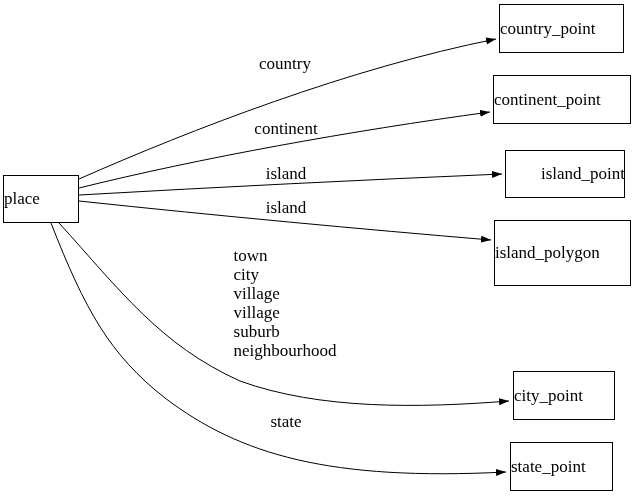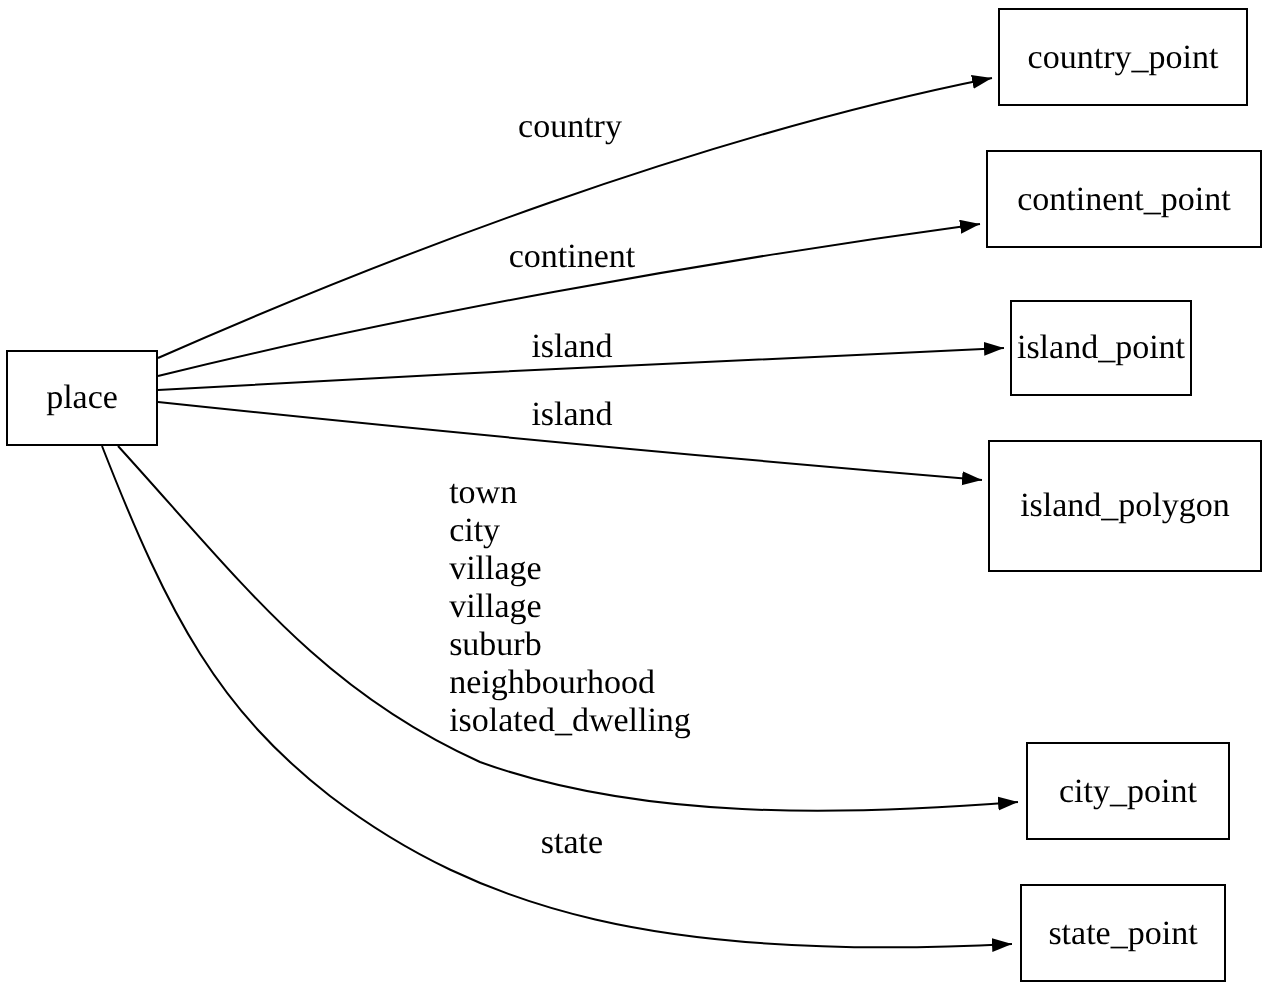--- a/index.html
+++ b/index.html
@@ -18,21 +18,20 @@
   #edges-svg {
     position: absolute; left: 0; top: 0;
     width: 635px; height: 496px;
   }
   .node {
     position: absolute;
     border: 1px solid #000000;
     background: #ffffff;
     display: flex;
     align-items: center;
-    justify-content: center;
     font-size: 17px;
     white-space: nowrap;
     box-sizing: border-box;
   }
   .edge-label {
     position: absolute;
     transform: translate(-50%, -50%);
     font-size: 17px;
     white-space: nowrap;
     text-align: left;
@@ -64,21 +63,21 @@
   </div>
 
   <div class="node" style="left:499px; top:4px;   width:125px; height:49px;">
     <span>country_point</span>
   </div>
 
   <div class="node" style="left:493px; top:75px;  width:138px; height:49px;">
     <span>continent_point</span>
   </div>
 
-  <div class="node" style="left:505px; top:150px; width:91px; height:48px;">
+  <div class="node" style="left:505px; top:150px; width:120px; height:48px;padding-left:35px;">
     <span>island_point</span>
   </div>
 
   <div class="node" style="left:494px; top:220px; width:137px; height:66px;">
     <span>island_polygon</span>
   </div>
 
   <div class="node" style="left:513px; top:371px; width:102px;  height:49px;">
     <span>city_point</span>
   </div>
@@ -95,18 +94,17 @@
 
   <div class="edge-label" style="left:286px; top:207px;">island</div>
 
   <div class="edge-label" style="left:285px; top:303px;">
     <div>town</div>
     <div>city</div>
     <div>village</div>
     <div>village</div>
     <div>suburb</div>
     <div>neighbourhood</div>
-    <div>isolated_dwelling</div>
   </div>
 
   <div class="edge-label" style="left:286px; top:421px;">state</div>
 
 </div>
 
 </body></html>

